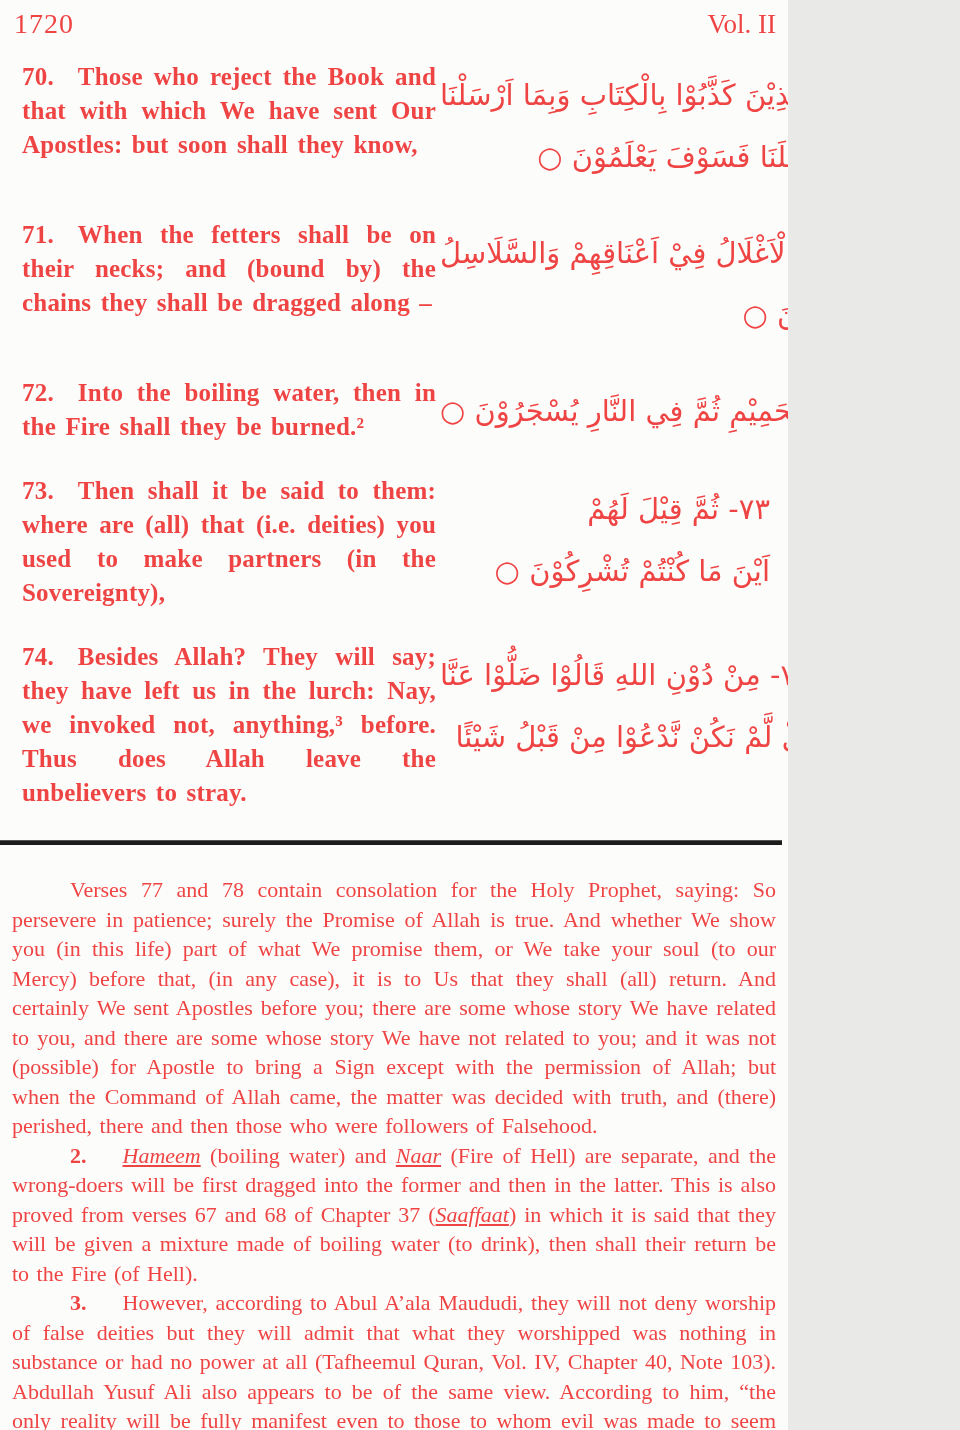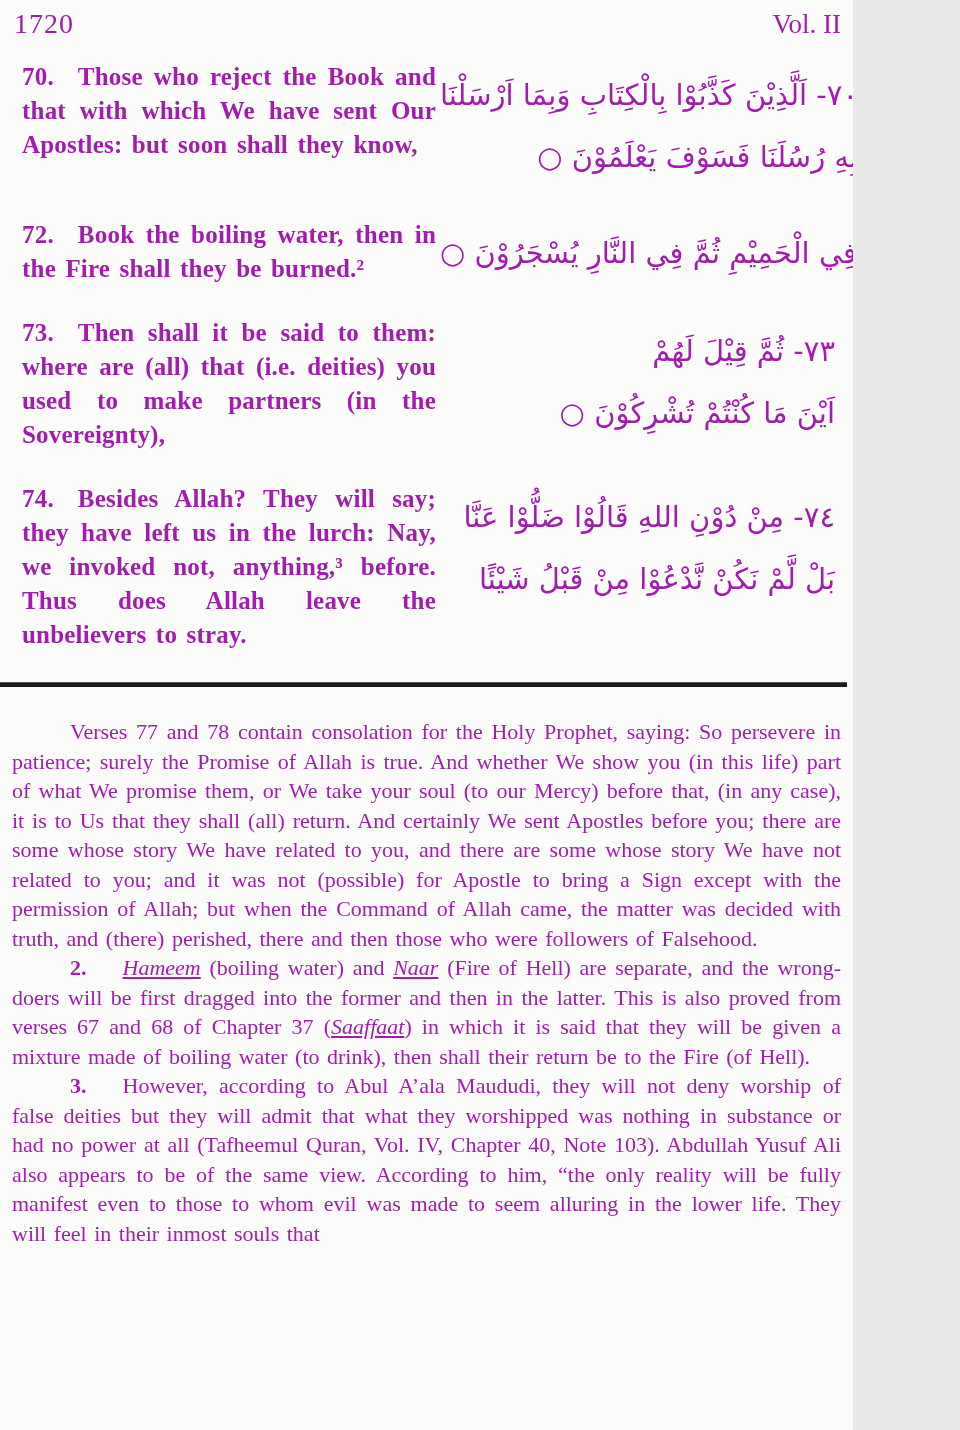--- a/index.html
+++ b/index.html
@@ -3,23 +3,23 @@
 <meta charset="utf-8">
 <style>
   html, body { margin: 0; padding: 0; }
   body {
     width: 960px; height: 1430px;
     background: #e9e9e7;
     font-family: "Liberation Serif", serif;
   }
   .page {
     position: relative;
-    width: 853px; height: 1430px;
+    width: 788px; height: 1430px;
     background: #fcfcfa;
-    color: #a21caf;
+    color: #ef4444;
     overflow: hidden;
     box-sizing: border-box;
   }
   
   .header {
     display: flex;
     justify-content: space-between;
     align-items: baseline;
     padding: 8px 12px 0 14px;
   }
@@ -85,21 +85,28 @@
 
   <div class="verses">
       <div class="verse-row">
         <div class="verse-english"><span class="v-num">70.</span><span class="v-text">Those who reject the Book and that with which We have sent Our Apostles: but soon shall they know,</span></div>
         <div class="verse-arabic" dir="rtl">
           <div class="arabic-line">٧٠- اَلَّذِيْنَ كَذَّبُوْا بِالْكِتَابِ وَبِمَا اَرْسَلْنَا</div>
           <div class="arabic-line">بِهِ رُسُلَنَا فَسَوْفَ يَعْلَمُوْنَ ○</div>
         </div>
       </div>
       <div class="verse-row">
-        <div class="verse-english"><span class="v-num">72.</span><span class="v-text">Book the boiling water, then in the Fire shall they be burned.²</span></div>
+        <div class="verse-english"><span class="v-num">71.</span><span class="v-text">When the fetters shall be on their necks; and (bound by) the chains they shall be dragged along –</span></div>
+        <div class="verse-arabic" dir="rtl">
+          <div class="arabic-line">٧١- اِذِ الْاَغْلَالُ فِيْ اَعْنَاقِهِمْ وَالسَّلَاسِلُ</div>
+          <div class="arabic-line">يُسْحَبُوْنَ ○</div>
+        </div>
+      </div>
+      <div class="verse-row">
+        <div class="verse-english"><span class="v-num">72.</span><span class="v-text">Into the boiling water, then in the Fire shall they be burned.²</span></div>
         <div class="verse-arabic" dir="rtl">
           <div class="arabic-line">٧٢- فِي الْحَمِيْمِ ثُمَّ فِي النَّارِ يُسْجَرُوْنَ ○</div>
         </div>
       </div>
       <div class="verse-row">
         <div class="verse-english"><span class="v-num">73.</span><span class="v-text">Then shall it be said to them: where are (all) that (i.e. deities) you used to make partners (in the Sovereignty),</span></div>
         <div class="verse-arabic" dir="rtl">
           <div class="arabic-line">٧٣- ثُمَّ قِيْلَ لَهُمْ</div>
           <div class="arabic-line">اَيْنَ مَا كُنْتُمْ تُشْرِكُوْنَ ○</div>
         </div>

